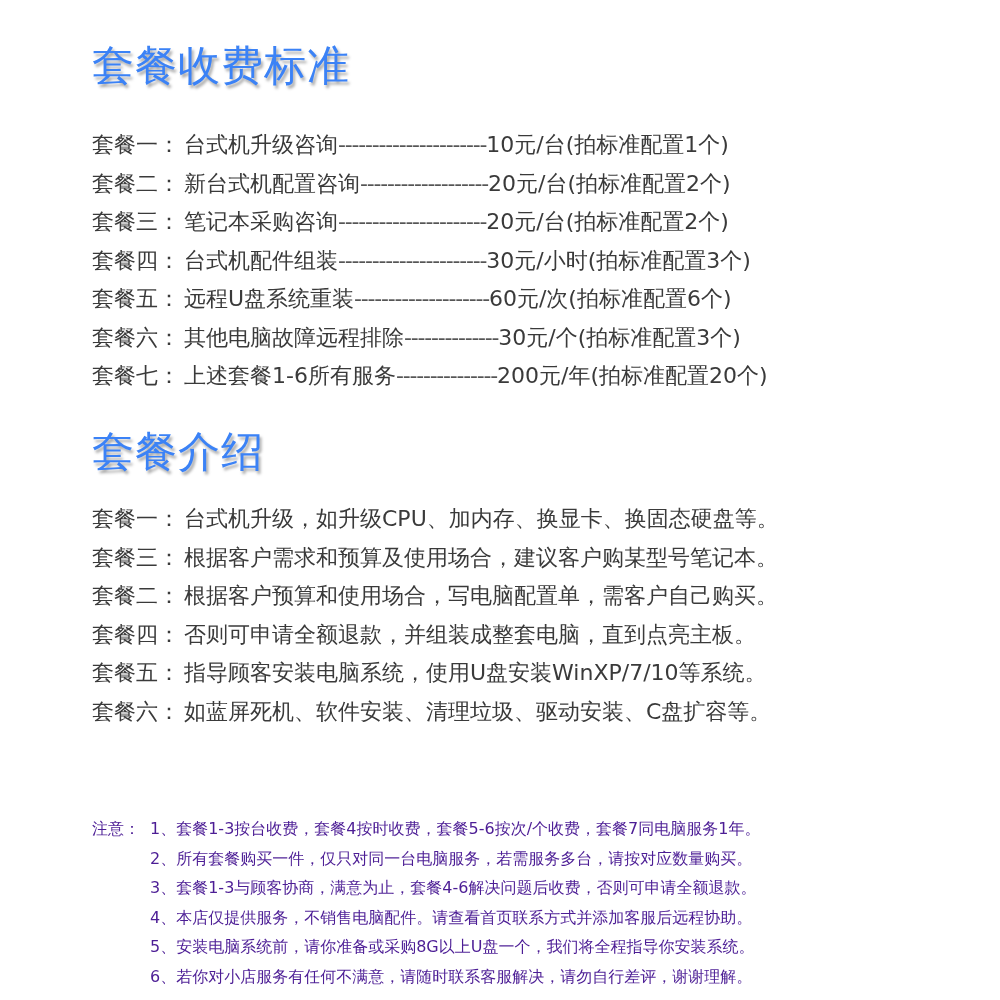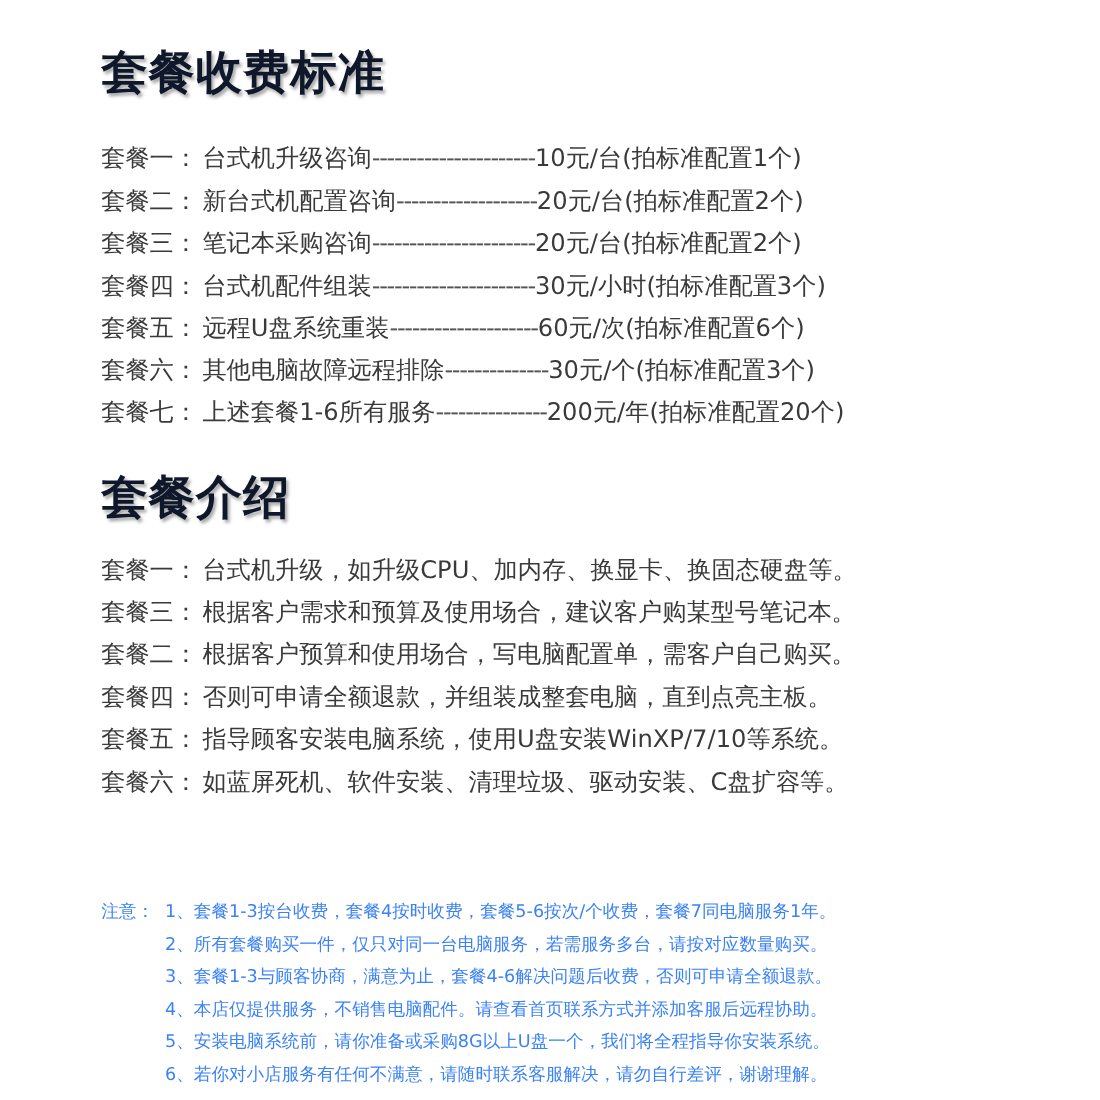--- a/index.html
+++ b/index.html
@@ -3,39 +3,39 @@
 <meta charset="utf-8">
 <style>
   html, body { margin: 0; padding: 0; }
   body {
     width: 1000px; height: 1000px; background: #ffffff; overflow: hidden;
     font-family: "DejaVu Sans", "Liberation Sans", sans-serif;
     color: #3a3a3a; position: relative;
   }
   .heading {
     position: absolute; left: 92px; margin: 0;
-    font-size: 42px; font-weight: bold; color: #0f172a;
+    font-size: 42px; font-weight: normal; color: #3b82f6;
     letter-spacing: 1px;
     text-shadow: 2px 3px 3px rgba(0,0,0,0.35);
   }
   #h1 { top: 38px; }
   #h2 { top: 424px; }
   .list { position: absolute; left: 92px; margin: 0; padding: 0; list-style: none; }
   .list li {
     height: 38.5px; line-height: 38.5px; font-size: 22px;
     white-space: nowrap; color: #3a3a3a;
   }
   #pricing { top: 112px; margin-top: 14px; }
   #intro { top: 500px; }
   .pkg { display: inline-block; }
   .colon { display: inline-block; width: 26px; }
   .dash { letter-spacing: -1.2px; color: #555; }
   .notes { position: absolute; left: 92px; top: 814px; margin: 0; padding: 0; list-style: none; }
   .notes li {
-    height: 29.5px; line-height: 29.5px; font-size: 16px; color: #3b82f6;
+    height: 29.5px; line-height: 29.5px; font-size: 16px; color: #4c1d95;
     white-space: nowrap;
   }
   .notes .lead { display: inline-block; width: 58px; }
   .notes .indent { display: inline-block; width: 58px; }
 </style>
 </head>
 <body>
 
 <h1 id="h1" class="heading">套餐收费标准</h1>
 

